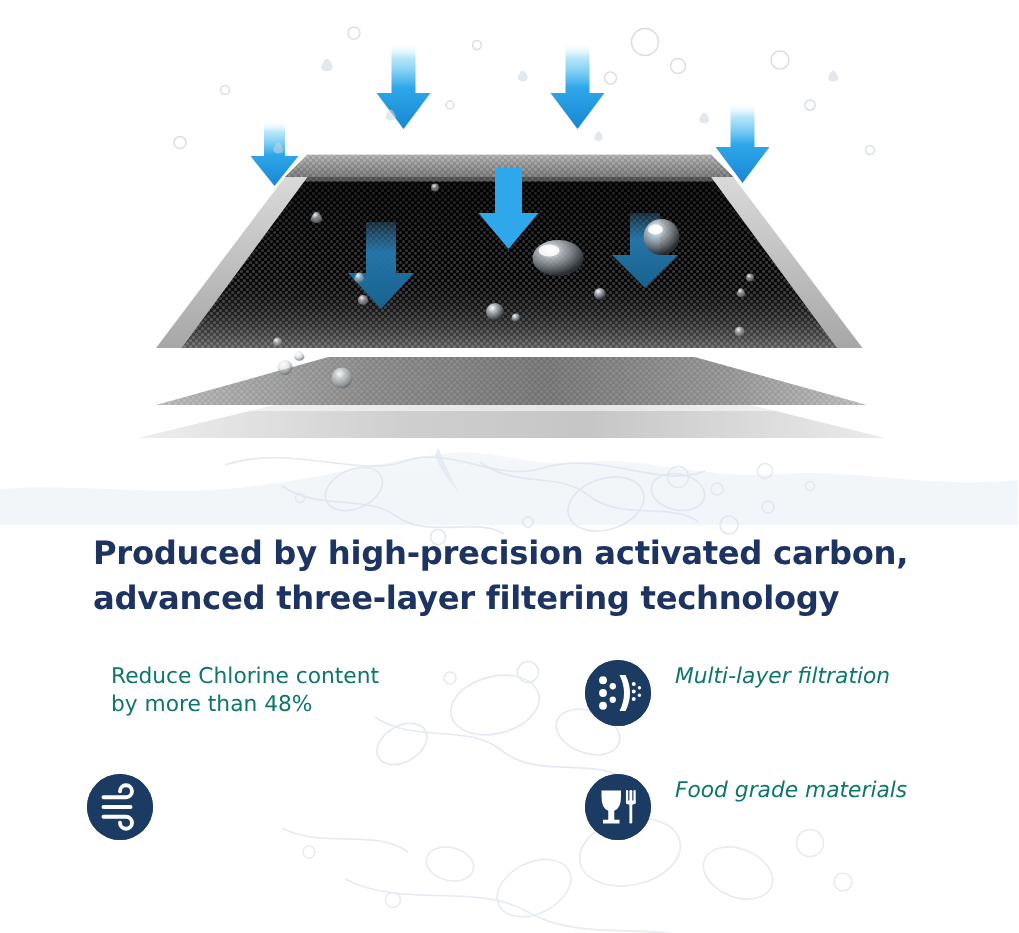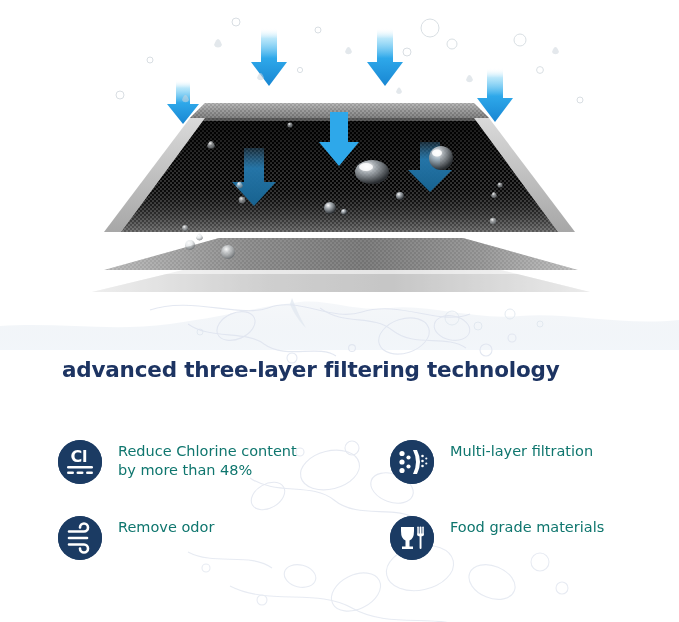--- a/index.html
+++ b/index.html
@@ -81,21 +81,21 @@
     display: flex;
     align-items: flex-start;
     margin-bottom: 32px;
   }
   .feat-cell {
     display: flex;
     align-items: flex-start;
     width: 332px;
     flex: 0 0 auto;
   }
-  .feat-cell.right { width: 268px; }
+  .feat-cell.right { width: 268px; font-style: italic; }
   .feat-icon {
     width: 44px;
     height: 44px;
     border-radius: 50%;
     background: #1b3b63;
     flex: 0 0 auto;
     display: block;
     position: relative;
     top: 2px;
   }
@@ -359,38 +359,29 @@
         <circle cx="562" cy="288" r="6"></circle>
         <circle cx="262" cy="300" r="5"></circle>
         <circle cx="206" cy="268" r="4"></circle>
         <path d="M230,286 C268,306 318,288 352,308 C390,330 440,312 472,330"></path>
         <path d="M188,252 C214,266 250,252 272,268"></path>
       </g>
     </svg>
   </div>
 
   <div class="headline">
+    <span class="l1">Produced by high-precision activated carbon,</span>
     <span class="l2">advanced three-layer filtering technology</span>
   </div>
 
   <div class="features">
 
     <div class="feat-row">
 
       <div class="feat-cell">
-        <span class="feat-icon">
-          <svg width="44" height="44" viewBox="0 0 44 44">
-            <circle cx="22" cy="22" r="22" fill="#1b3b63"></circle>
-            <text x="21" y="22" fill="#ffffff" font-family="DejaVu Sans, sans-serif" font-size="16" font-weight="bold" text-anchor="middle">Cl</text>
-            <rect x="9" y="26" width="26" height="2.6" rx="1.3" fill="#ffffff"></rect>
-            <rect x="9" y="31.5" width="7" height="2.6" rx="1.3" fill="#ffffff"></rect>
-            <rect x="18.5" y="31.5" width="7" height="2.6" rx="1.3" fill="#ffffff"></rect>
-            <rect x="28" y="31.5" width="7" height="2.6" rx="1.3" fill="#ffffff"></rect>
-          </svg>
-        </span>
         <span class="feat-text">
           <span class="ln">Reduce Chlorine content</span>
           <span class="ln">by more than 48%</span>
         </span>
       </div>
 
       <div class="feat-cell right">
         <span class="feat-icon">
           <svg width="44" height="44" viewBox="0 0 44 44">
             <circle cx="22" cy="22" r="22" fill="#1b3b63"></circle>
@@ -424,23 +415,20 @@
         <span class="feat-icon">
           <svg width="44" height="44" viewBox="0 0 44 44">
             <circle cx="22" cy="22" r="22" fill="#1b3b63"></circle>
             <g fill="none" stroke="#ffffff" stroke-width="2.6" stroke-linecap="round">
               <path d="M11,15.5 H26 a4,4 0 1 0 -4,-4"></path>
               <path d="M11,22 H29"></path>
               <path d="M11,28.5 H26 a4,4 0 1 1 -4,4"></path>
             </g>
           </svg>
         </span>
-        <span class="feat-text">
-          <span class="ln">Remove odor</span>
-        </span>
       </div>
 
       <div class="feat-cell right">
         <span class="feat-icon">
           <svg width="44" height="44" viewBox="0 0 44 44">
             <circle cx="22" cy="22" r="22" fill="#1b3b63"></circle>
             <g fill="#ffffff">
               <path d="M11,11 H24 L24,15 Q24,23 19.5,24.5 L19.5,30.5 L23,30.5 L23,33 L12,33 L12,30.5 L15.5,30.5 L15.5,24.5 Q11,23 11,15 Z"></path>
               <rect x="29.6" y="10.6" width="1.9" height="22.4" rx="0.9"></rect>
               <rect x="27.3" y="10.6" width="1.5" height="8.4" rx="0.7"></rect>

